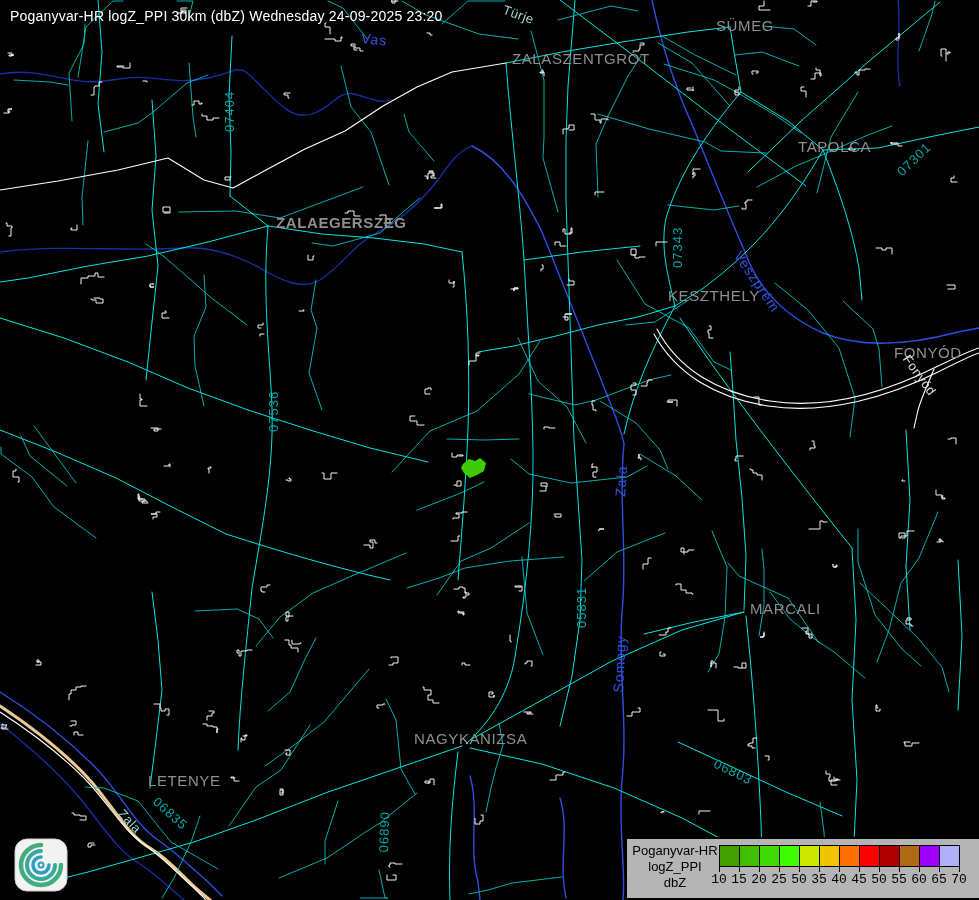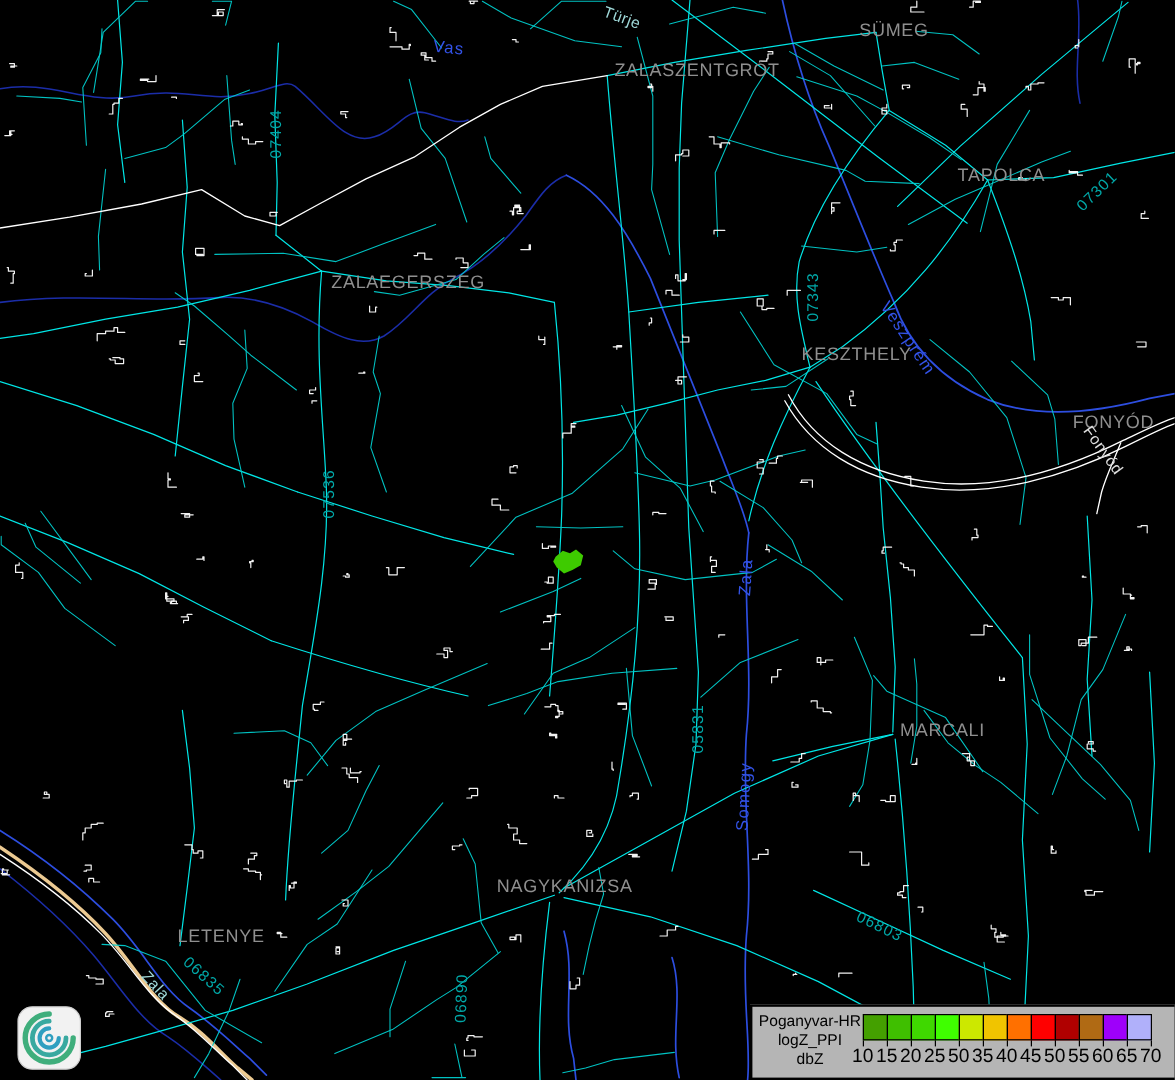--- a/index.html
+++ b/index.html
@@ -25,21 +25,21 @@
       font-size:14px;letter-spacing:.2px;}
   #logo{position:absolute;left:14px;top:838px;width:54px;height:54px;z-index:3;}
   .legend{position:absolute;left:625px;top:837px;width:412px;height:63px;z-index:4;
       background:var(--legend_bg);border:2px solid #000;box-sizing:border-box;color:var(--legend_text);}
   .legend-text{position:absolute;left:2px;top:4px;width:92px;text-align:center;
       font-size:13px;line-height:16px;}
   .legend-bar{position:absolute;left:92px;top:6px;height:22px;display:flex;}
   .legend-swatch{width:21px;height:22px;border:1px solid #000;box-sizing:border-box;margin-left:-1px;}
   .legend-swatch:first-child{margin-left:0;}
   .legend-tickmark{position:absolute;top:28px;width:1px;height:5px;background:#000;}
-  .legend-ticklabel{position:absolute;top:33px;width:30px;text-align:center;font-size:16px;}
+  .legend-ticklabel{position:absolute;top:33px;width:30px;text-align:center;font-size:13px;font-family:Liberation Mono, monospace;}
 </style>
 </head>
 <body>
 
 <div id="app">
 
   <svg id="map" width="979" height="900" viewBox="0 0 979 900">
     <g id="g-rivers">
         <path d="M0,74 C42,66 72,88 112,80 C152,72 172,86 208,78 C228,74 238,66 246,72 C272,94 288,122 312,114 C332,108 338,90 354,94 C370,98 380,104 390,100" class="bd"></path>
         <path d="M0,252 C62,244 122,252 182,248 C212,246 238,256 260,268 C284,282 302,290 320,280 C342,266 354,244 378,232 C402,220 422,200 438,180 C450,163 458,151 472,146" class="bd"></path>
@@ -329,26 +329,27 @@
         <path d="M837,785 L831,785 L831,780 L838,780 L838,779 L834,779 L834,777" class="sq"></path>
         <path d="M303,310 L304,310 L304,311 L299,311 L299,311" class="sq"></path>
         <path d="M480,353 L476,353 L476,356 L479,356 L479,355 L476,355 L476,361 L469,361 L469,365" class="sq"></path>
         <path d="M148,503 L142,503 L142,502 L143,502 L143,501 L147,501 L147,502" class="sq"></path>
         <path d="M285,640 L289,640 L289,645 L291,645 L291,648 L298,648 L298,652" class="sq"></path>
         <path d="M261,328 L258,328 L258,325 L261,325 L261,325 L263,325 L263,323" class="sq"></path>
       </g>
     <polygon id="echo" points="463,464 469,459 475,461 480,458 486,463 484,471 477,475 470,478 464,473 461,468" fill="#3ecb00"></polygon>
   </svg>
 
+  <div id="radar-title">Poganyvar-HR logZ_PPI 30km (dbZ) Wednesday 24-09-2025 23:20</div>
 
   <div id="labels">
       <span class="city-label" style="left: 716px; top: 17px;">SÜMEG</span>
       <span class="city-label" style="left: 512px; top: 50px;">ZALASZENTGRÓT</span>
       <span class="city-label" style="left: 798px; top: 138px;">TAPOLCA</span>
-      <span class="city-label" style="left: 276px; top: 227px;">ZALAEGERSZEG</span>
+      <span class="city-label" style="left: 276px; top: 214px; font-weight: bold;">ZALAEGERSZEG</span>
       <span class="city-label" style="left: 668px; top: 287px;">KESZTHELY</span>
       <span class="city-label" style="left: 894px; top: 344px;">FONYÓD</span>
       <span class="city-label" style="left: 750px; top: 600px;">MARCALI</span>
       <span class="city-label" style="left: 414px; top: 730px;">NAGYKANIZSA</span>
       <span class="city-label" style="left: 148px; top: 772px;">LETENYE</span>
       <span class="road-label" style="left: 222px; top: 132px; transform: rotate(-90deg);">07404</span>
       <span class="road-label" style="left: 266px; top: 432px; transform: rotate(-90deg);">07536</span>
       <span class="road-label" style="left: 670px; top: 268px; transform: rotate(-90deg);">07343</span>
       <span class="road-label" style="left: 894px; top: 168px; transform: rotate(-44deg);">07301</span>
       <span class="road-label" style="left: 574px; top: 628px; transform: rotate(-90deg);">05831</span>

